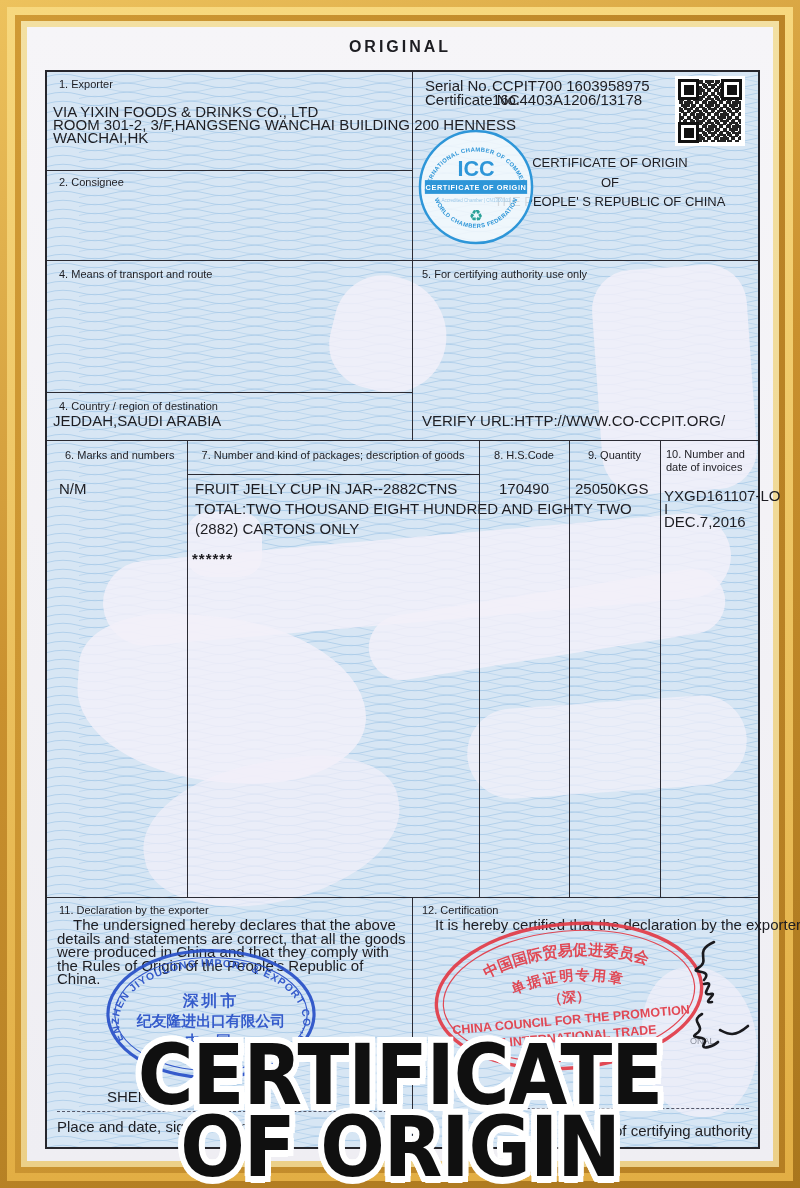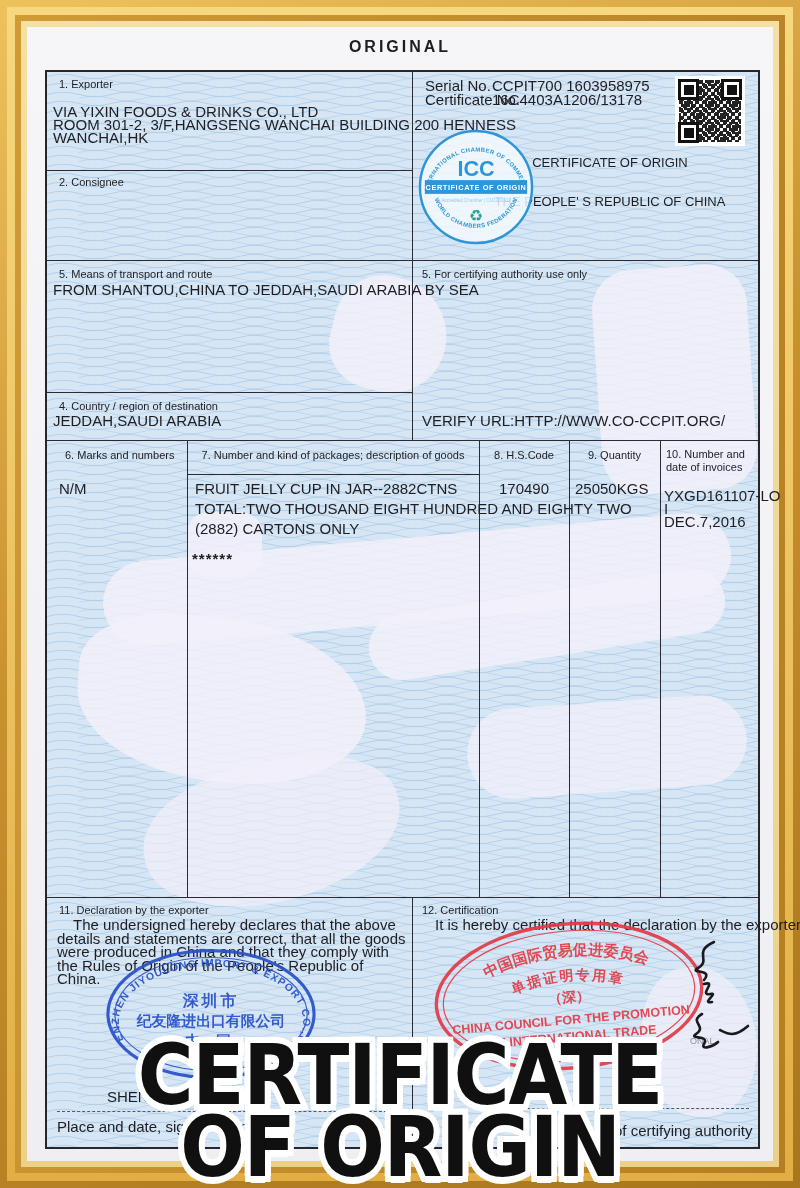--- a/index.html
+++ b/index.html
@@ -122,26 +122,26 @@
       <rect x="8" y="53" width="104" height="14" fill="#2e96d8"></rect>
       <text x="60" y="63" text-anchor="middle" font-size="7.5" font-weight="bold" fill="#ffffff" letter-spacing="0.6">CERTIFICATE OF ORIGIN</text>
       <text x="60" y="75" text-anchor="middle" font-size="4.6" fill="#9cc8e8">Accredited Chamber  |  CN1300101</text>
       <text x="60" y="95" text-anchor="middle" font-size="16" fill="#2aa198">♻</text>
       <text font-size="6" font-weight="bold" fill="#2e96d8" letter-spacing="0.4">
         <textPath href="#iccBot" startOffset="50%" text-anchor="middle">WORLD CHAMBERS FEDERATION</textPath>
       </text>
     </svg>
 
     <div class="txt center" style="left:415px;top:84px;width:296px;font-size:13px;">CERTIFICATE OF ORIGIN</div>
+    <div class="txt center" style="left:415px;top:104px;width:296px;font-size:13px;">OF</div>
     <div class="txt center" style="left:415px;top:123px;width:296px;font-size:13px;">THE PEOPLE' S REPUBLIC OF CHINA</div>
 
     <div class="txt lbl" style="left:12px;top:104px;">2. Consignee</div>
 
-    <div class="txt lbl" style="left:12px;top:196px;">5. Means of transport and route</div>
-    <div class="txt" style="left:6px;top:211px;">FROM SHANTOU,CHINA TO JEDDAH,SAUDI ARABIA BY SEA</div>
+    <div class="txt lbl" style="left:12px;top:196px;">4. Means of transport and route</div>
 
     <div class="txt lbl" style="left:375px;top:196px;">5. For certifying authority use only</div>
     <div class="txt" style="left:375px;top:342px;">VERIFY URL:HTTP://WWW.CO-CCPIT.ORG/</div>
 
     <div class="txt lbl" style="left:12px;top:328px;">4. Country / region of destination</div>
     <div class="txt" style="left:6px;top:342px;">JEDDAH,SAUDI ARABIA</div>
 
     <div class="txt lbl" style="left:18px;top:377px;">6. Marks and numbers</div>
     <div class="txt lbl center" style="left:140px;top:377px;width:292px;">7. Number and kind of packages; description of goods</div>
     <div class="txt lbl center" style="left:432px;top:377px;width:90px;">8. H.S.Code</div>

